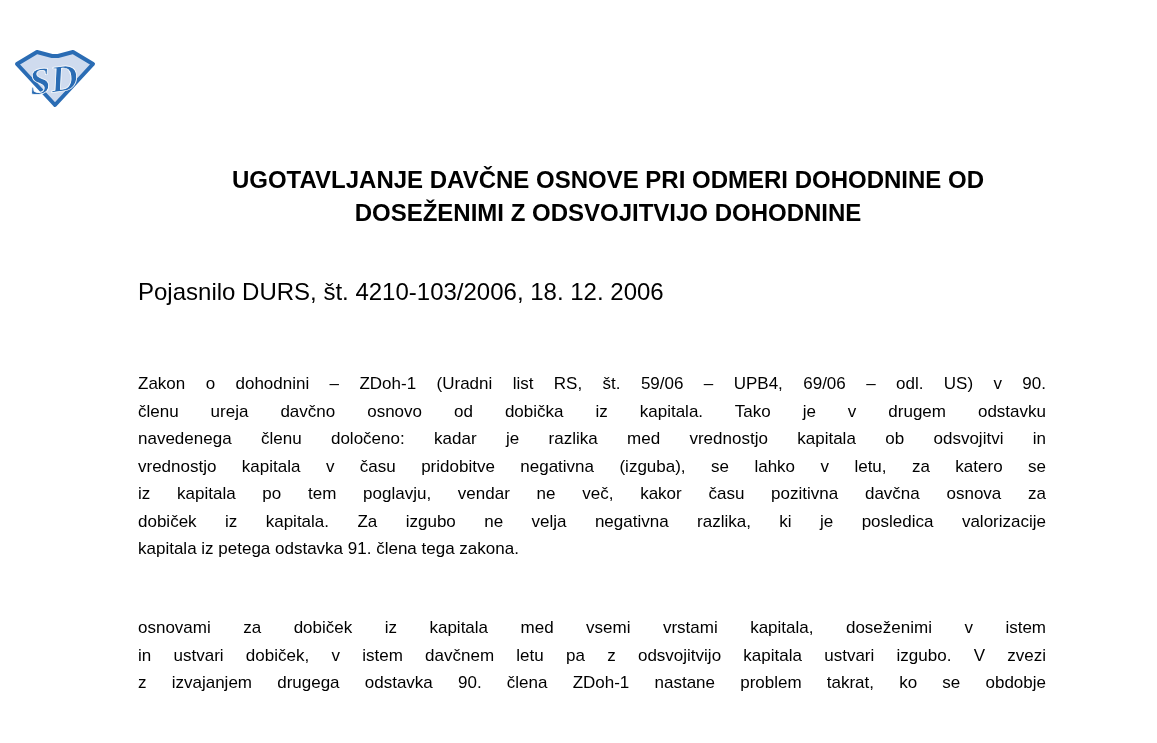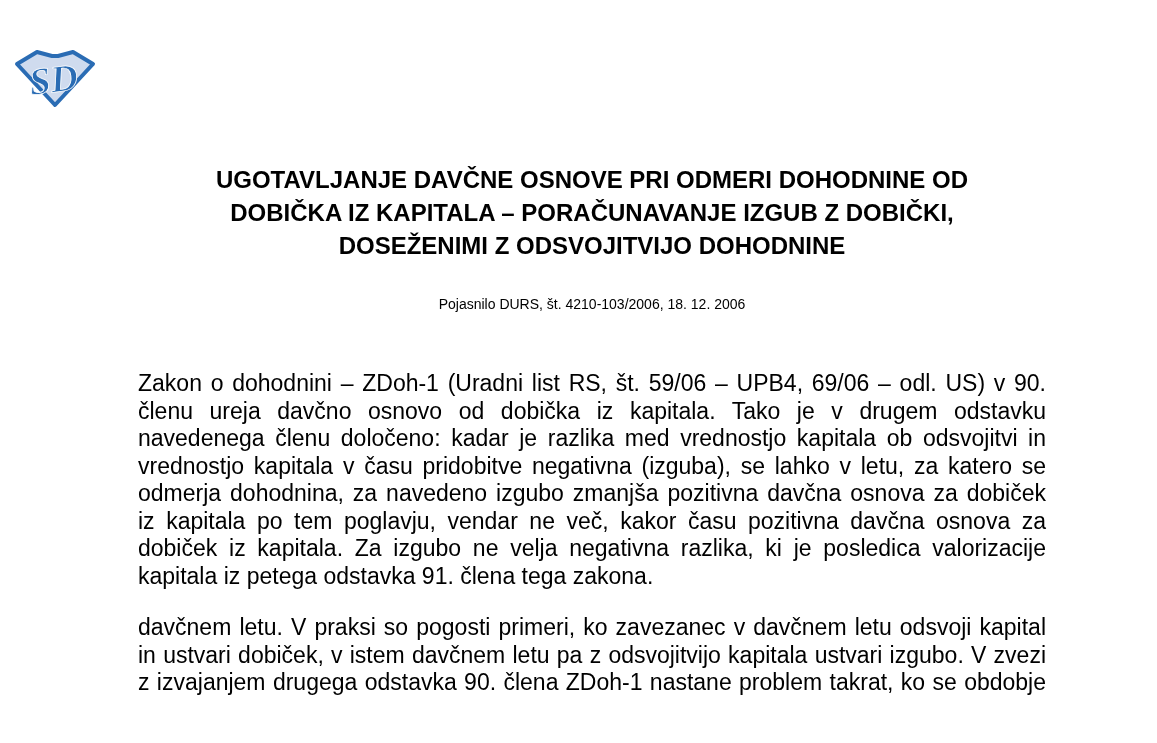--- a/index.html
+++ b/index.html
@@ -23,47 +23,46 @@
   .logo {
     position: absolute;
     left: 14px;
     top: 48px;
     width: 82px;
     height: 60px;
   }
   .logo svg { display: block; width: 82px; height: 60px; }
   .title {
     position: absolute;
-    left: 138px;
+    left: 154px;
     top: 163px;
     width: 908px;
     margin: 0;
     font-size: 24px;
     font-weight: bold;
     line-height: 33px;
     text-align: center;
   }
   .title-line {
     text-align: center;
     white-space: nowrap;
   }
   .subtitle {
     position: absolute;
     left: 138px;
-    top: 291px;
+    top: 278px;
     width: 908px;
-    font-size: 14px;
+    font-size: 24px;
     line-height: 27px;
-    text-align: center;
   }
   .para {
     position: absolute;
     left: 138px;
     width: 908px;
-    font-size: 23px;
+    font-size: 17px;
     line-height: 27.5px;
   }
   .para-1 { top: 370px; }
   .para-2 { top: 614px; }
   .jline {
     text-align: justify;
     text-align-last: justify;
   }
   .para .jline:last-child {
     text-align-last: left;
@@ -81,50 +80,48 @@
     <svg viewBox="0 0 82 60" aria-hidden="true">
       <path d="M3,16 L23,4 L38,8 L44,8 L59,4 L79,16 L41,57 Z" fill="#cfdbee" stroke="#2a6cb4" stroke-width="4" stroke-linejoin="round"></path>
       <text x="15" y="44" font-family="Liberation Serif, serif" font-size="38" font-style="italic" font-weight="bold" fill="#2a6cb4" stroke="#ffffff" stroke-width="0.8" transform="rotate(-7 41 30)">SD</text>
     </svg>
   </div>
 
   <h1 class="title">
 
       <div class="title-line">UGOTAVLJANJE DAVČNE OSNOVE PRI ODMERI DOHODNINE OD</div>
 
-      <div class="title-line">DOBIČKA IZ KAPITALA – PORAČUNAVANJE IZGUB Z DOBIČKI,</div>
 
       <div class="title-line">DOSEŽENIMI Z ODSVOJITVIJO DOHODNINE</div>
     </h1>
 
   <div class="subtitle">Pojasnilo DURS, št. 4210-103/2006, 18. 12. 2006</div>
 
   <div class="para para-1">
 
       <div class="jline">Zakon o dohodnini – ZDoh-1 (Uradni list RS, št. 59/06 – UPB4, 69/06 – odl. US) v 90.</div>
 
       <div class="jline">členu ureja davčno osnovo od dobička iz kapitala. Tako je v drugem odstavku</div>
 
       <div class="jline">navedenega členu določeno: kadar je razlika med vrednostjo kapitala ob odsvojitvi in</div>
 
       <div class="jline">vrednostjo kapitala v času pridobitve negativna (izguba), se lahko v letu, za katero se</div>
 
-      <div class="jline">odmerja dohodnina, za navedeno izgubo zmanjša pozitivna davčna osnova za dobiček</div>
 
       <div class="jline">iz kapitala po tem poglavju, vendar ne več, kakor času pozitivna davčna osnova za</div>
 
       <div class="jline">dobiček iz kapitala. Za izgubo ne velja negativna razlika, ki je posledica valorizacije</div>
 
       <div class="jline">kapitala iz petega odstavka 91. člena tega zakona.</div>
     </div>
 
   <div class="para para-2 clipped">
 
 
+      <div class="jline">osnovami za dobiček iz kapitala med vsemi vrstami kapitala, doseženimi v istem</div>
 
-      <div class="jline">davčnem letu. V praksi so pogosti primeri, ko zavezanec v davčnem letu odsvoji kapital</div>
 
       <div class="jline">in ustvari dobiček, v istem davčnem letu pa z odsvojitvijo kapitala ustvari izgubo. V zvezi</div>
 
       <div class="jline">z izvajanjem drugega odstavka 90. člena ZDoh-1 nastane problem takrat, ko se obdobje</div>
     </div>
 
 </div>
 
 </body></html>

